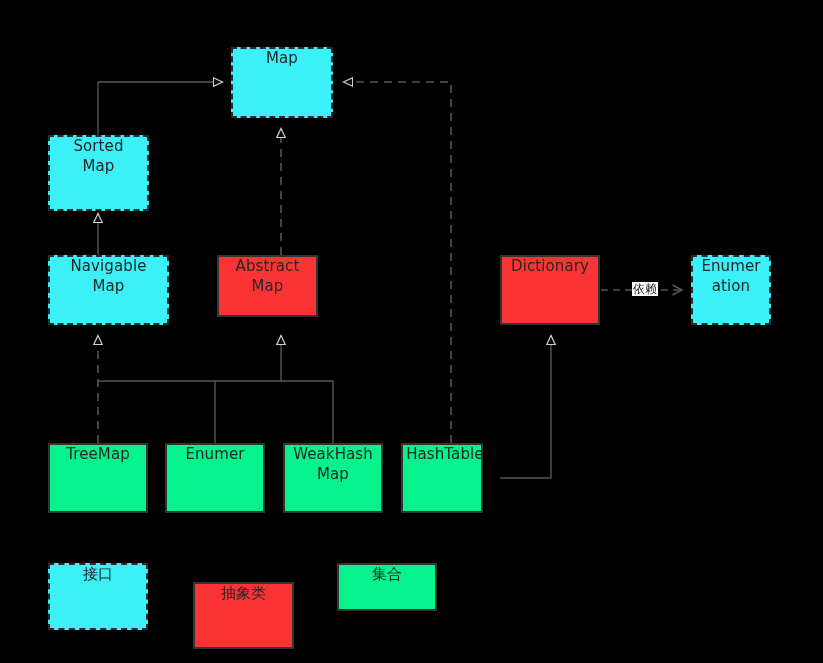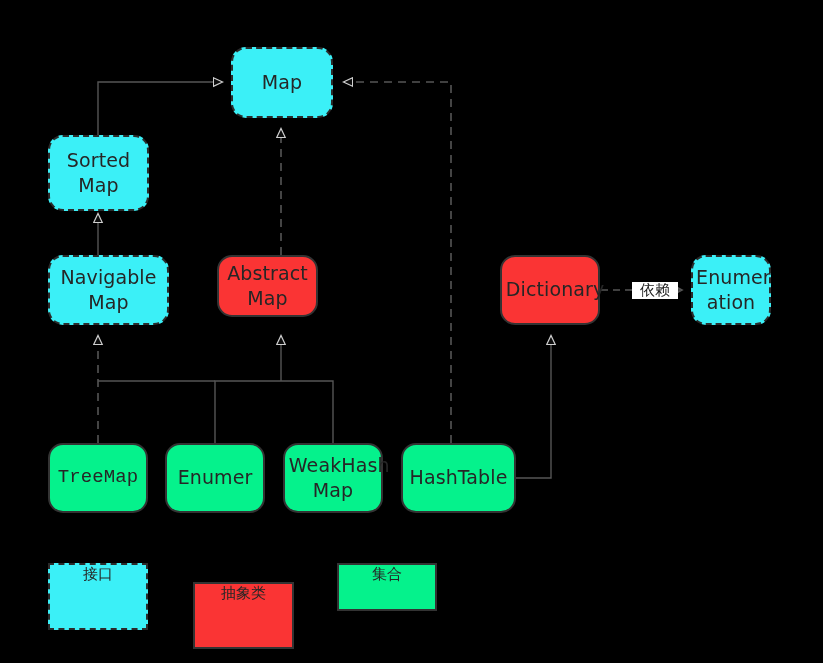--- a/index.html
+++ b/index.html
@@ -26,29 +26,27 @@
     left: 0;
     top: 0;
     width: 823px;
     height: 663px;
     pointer-events: none;
   }
   .node {
     position: absolute;
     box-sizing: border-box;
     display: flex;
-    align-items: center;
     justify-content: center;
     text-align: center;
     color: #262626;
-    font-size: 19px;
+    font-size: 15px;
     line-height: 1.33;
     letter-spacing: 0.1px;
     z-index: 3;
-    border-radius: 15px;
   }
   .node .lbl {
     display: block;
     width: 92%;
     white-space: pre-line;
   }
   .kind-interface {
     background: #3bf0f7;
     border: 2px dashed #2b2b2b;
   }
@@ -57,23 +55,23 @@
     border: 2px solid #333333;
   }
   .kind-collection {
     background: #05f28c;
     border: 2px solid #333333;
   }
   .edge-label {
     position: absolute;
     background: #ffffff;
     color: #1a1a1a;
-    font-size: 15px;
+    font-size: 12px;
     line-height: 1;
-    padding: 1px 8px;
+    padding: 1px 1px;
     z-index: 4;
     white-space: nowrap;
     border: 0;
   }
   .legend-box {
     position: absolute;
     box-sizing: border-box;
     display: flex;
     align-items: flex-start;
     justify-content: center;
@@ -155,31 +153,31 @@
         <span class="lbl">Abstract
 Map</span>
       </div>
       <div class="node kind-abstract" style="left: 500px; top: 255px; width: 100px; height: 70px;">
         <span class="lbl">Dictionary</span>
       </div>
       <div class="node kind-interface" style="left: 691px; top: 255px; width: 80px; height: 70px;">
         <span class="lbl">Enumer
 ation</span>
       </div>
-      <div class="node kind-collection" style="left: 48px; top: 443px; width: 100px; height: 70px; font-family: Liberation Mono, monospace;">
+      <div class="node kind-collection" style="left: 48px; top: 443px; width: 100px; height: 70px;">
         <span class="lbl">TreeMap</span>
       </div>
       <div class="node kind-collection" style="left: 165px; top: 443px; width: 100px; height: 70px;">
         <span class="lbl">Enumer</span>
       </div>
       <div class="node kind-collection" style="left: 283px; top: 443px; width: 100px; height: 70px;">
         <span class="lbl">WeakHash
 Map</span>
       </div>
-      <div class="node kind-collection" style="left: 401px; top: 443px; width: 115px; height: 70px;">
+      <div class="node kind-collection" style="left: 401px; top: 443px; width: 82px; height: 70px;">
         <span class="lbl">HashTable</span>
       </div>
     </div>
   <div id="legend-layer">
       <div class="legend-box kind-interface" style="left: 48px; top: 563px; width: 100px; height: 67px;">
         <span>接口</span>
       </div>
       <div class="legend-box kind-abstract" style="left: 193px; top: 563px; width: 101px; height: 67px; margin-top: 19px;">
         <span>抽象类</span>
       </div>

